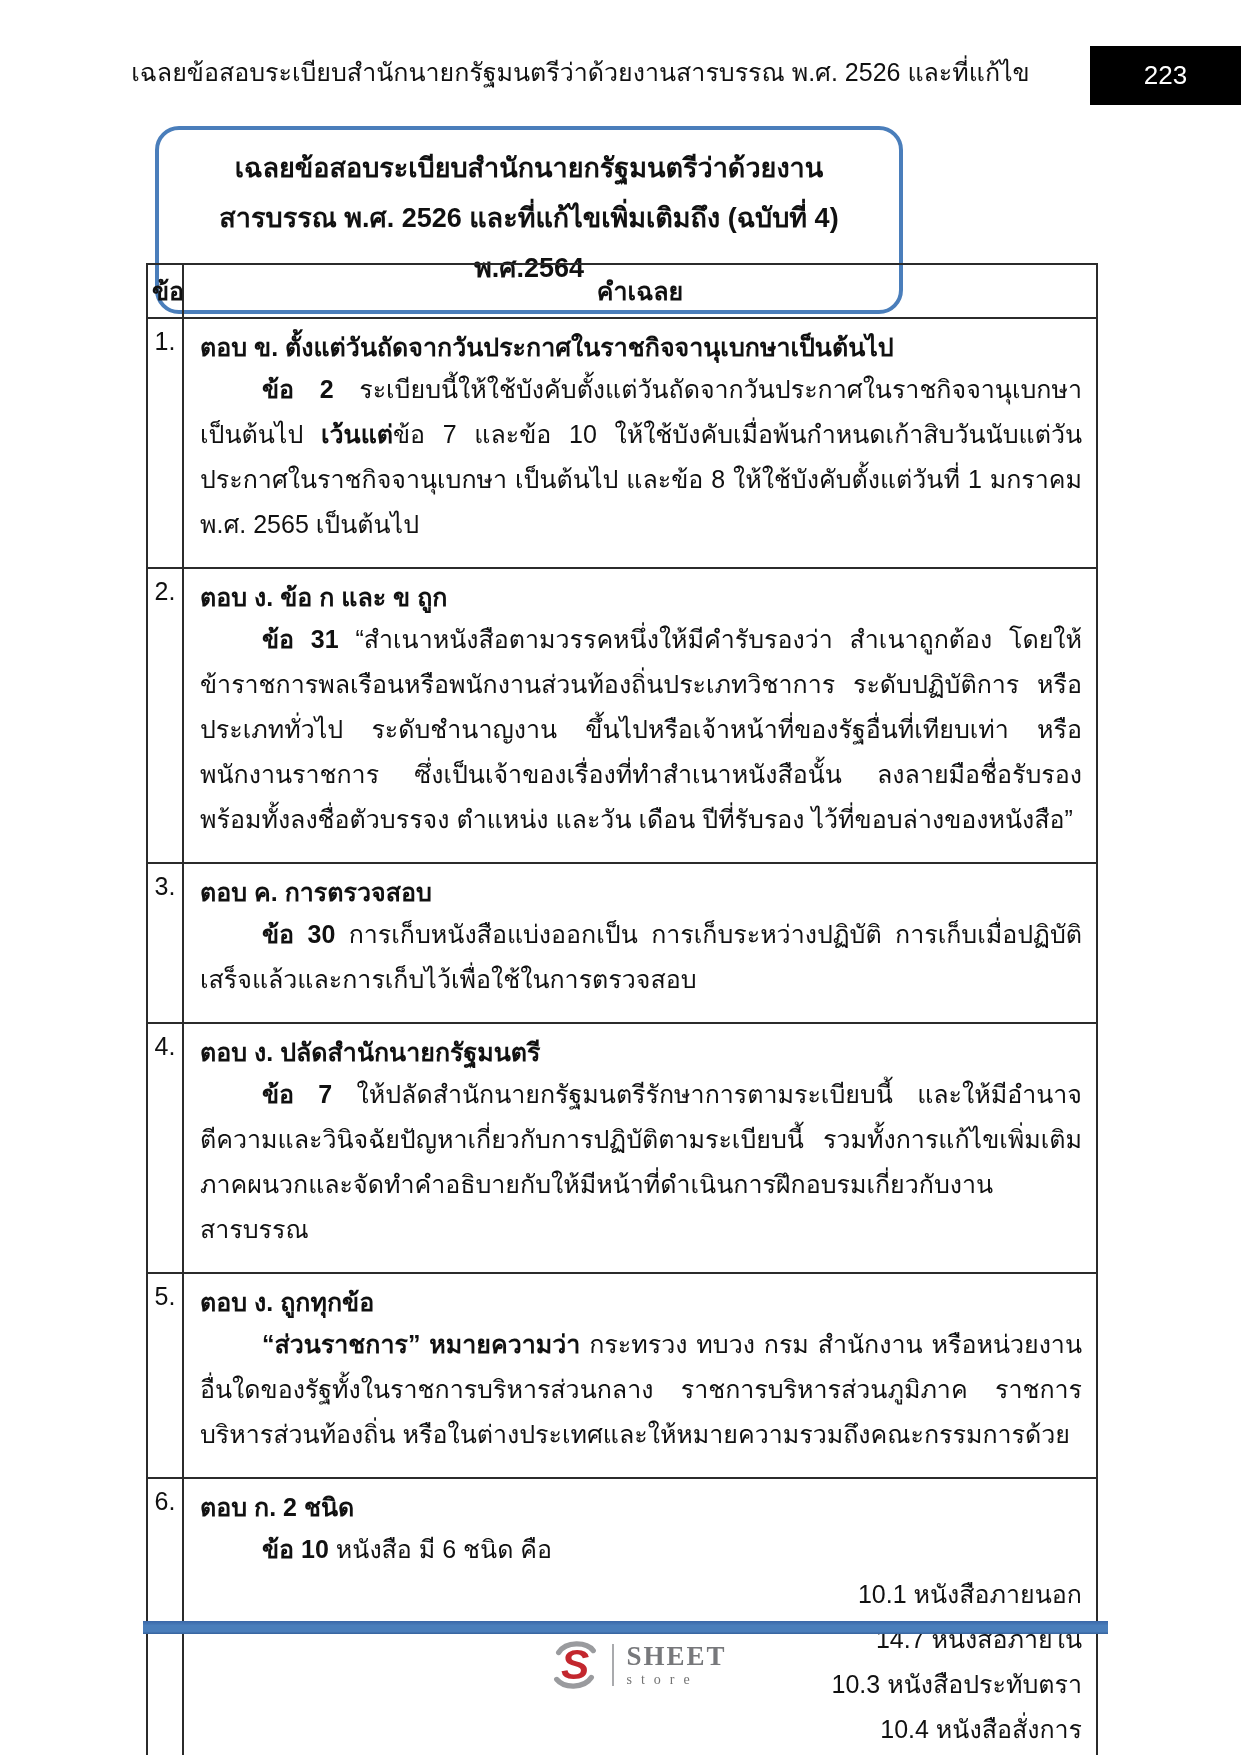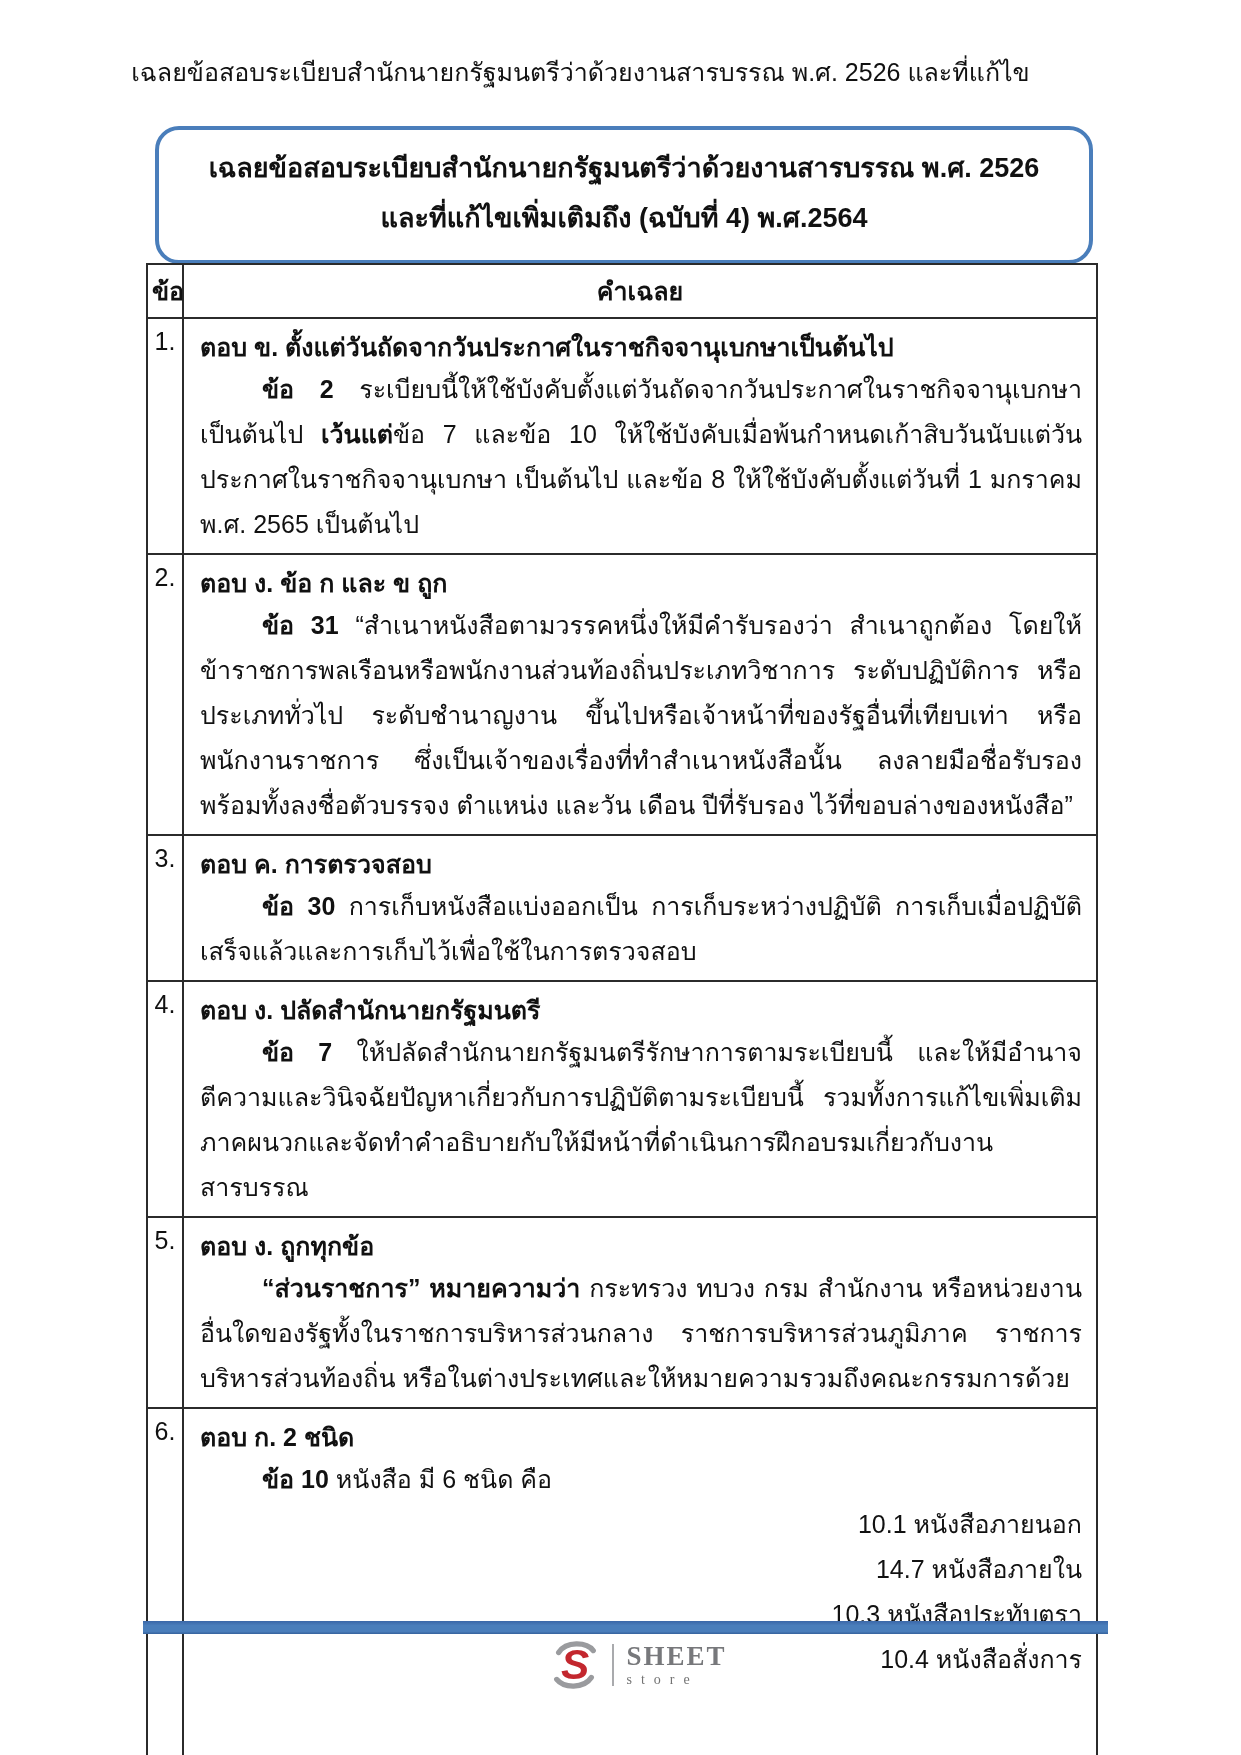--- a/index.html
+++ b/index.html
@@ -31,21 +31,21 @@
     width: 151px; height: 59px;
     background: #000000;
     color: #ffffff;
     display: flex; align-items: center; justify-content: center;
     font-size: 26px;
   }
 
   
   .title-box {
     position: absolute;
-    top: 126px; left: 155px; width: 938px;
+    top: 126px; left: 155px; width: 748px;
     border: 4px solid #4a7ebb;
     border-radius: 24px;
     padding: 14px 34px 16px;
     text-align: center;
     font-size: 27px;
     font-weight: bold;
     line-height: 1.85;
     background: #fff;
   }
 
@@ -68,21 +68,21 @@
     font-weight: bold;
     text-align: center;
     padding: 6px 4px;
     font-size: 25px;
   }
   td.no {
     text-align: center;
     padding-top: 8px;
     font-size: 25px;
   }
-  td.ans { padding: 6px 14px 6px 16px; }
+  td.ans { padding: 6px 14px 20px 16px; }
   tbody tr:nth-child(1) { height: 183px; }
   tbody tr:nth-child(2) { height: 210px; }
   tbody tr:nth-child(3) { height: 140px; }
   tbody tr:nth-child(4) { height: 168px; }
   tbody tr:nth-child(5) { height: 172px; }
   tbody tr:nth-child(6) { height: 362px; }
   tbody tr:nth-child(7) { height: 48px; }
 
   .answer-line {
     font-weight: bold;
@@ -134,20 +134,23 @@
 </style>
 </head>
 <body>
 
 <div class="page">
 
   <div class="running-head">
     <span>เฉลยข้อสอบระเบียบสำนักนายกรัฐมนตรีว่าด้วยงานสารบรรณ พ.ศ. 2526 และที่แก้ไข</span>
   </div>
 
+  <div class="page-badge">
+    <span>223</span>
+  </div>
 
   <div class="title-box" style="border-color: rgb(74, 126, 187);">
     <div>เฉลยข้อสอบระเบียบสำนักนายกรัฐมนตรีว่าด้วยงานสารบรรณ พ.ศ. 2526 และที่แก้ไขเพิ่มเติมถึง (ฉบับที่ 4) พ.ศ.2564</div>
   </div>
 
   <table class="answers">
     <thead>
       <tr>
         <th class="no-col">ข้อ</th>
         <th>คำเฉลย</th>

